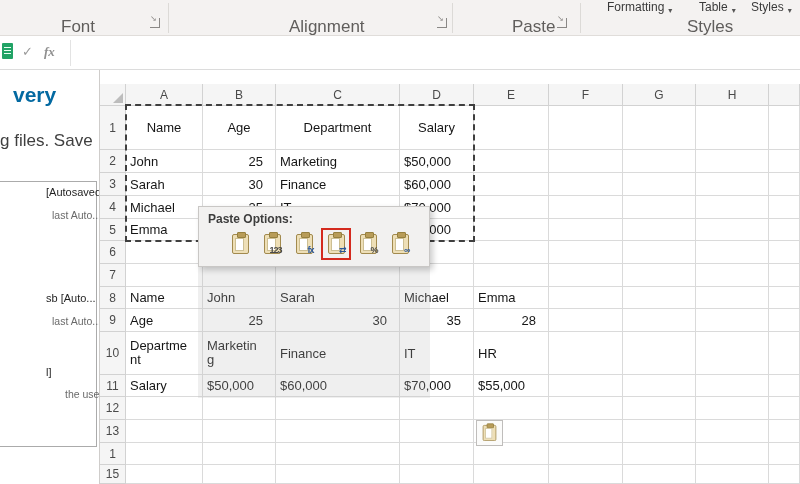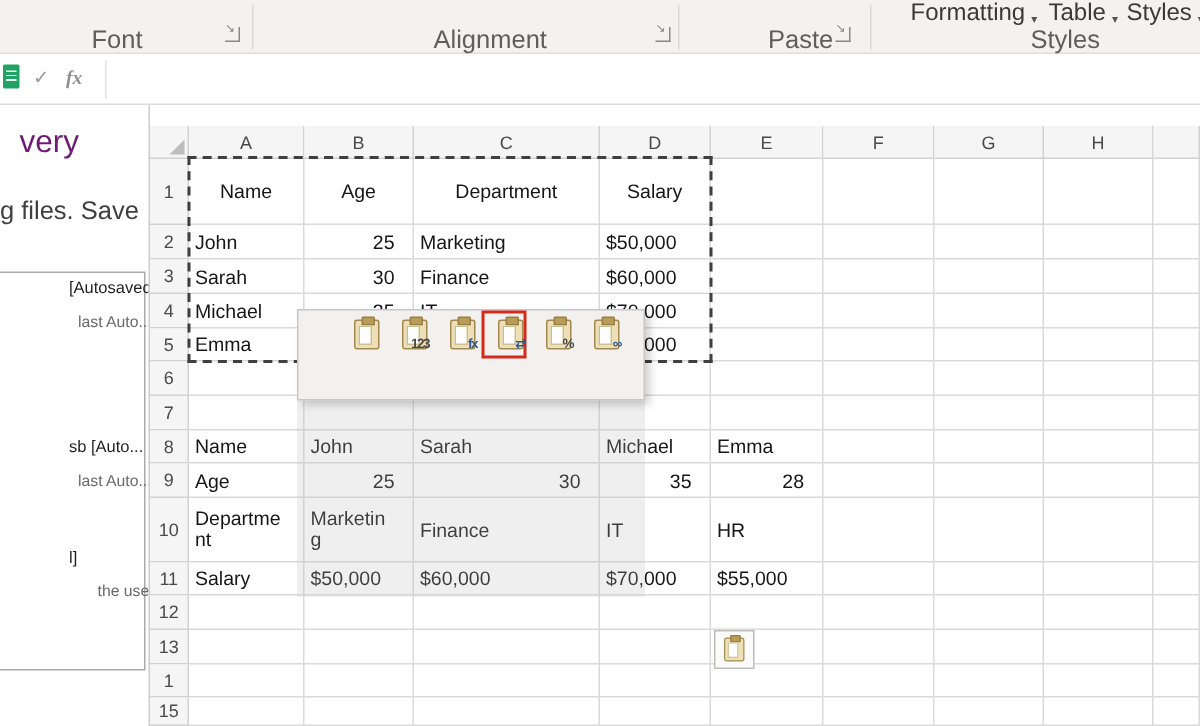--- a/index.html
+++ b/index.html
@@ -2,21 +2,21 @@
 <html><head>
 <meta charset="utf-8">
 <style>
   *{margin:0;padding:0;box-sizing:border-box}
   html,body{width:800px;height:484px;overflow:hidden}
   body{font-family:"Liberation Sans","DejaVu Sans",sans-serif;background:#fff}
   .stage{position:relative;width:800px;height:484px;overflow:hidden}
 
   
   .ribbon{position:absolute;left:0;top:0;width:800px;height:36px;background:#f4f2f1;border-bottom:1px solid #e0ddda}
-  .topbtn{position:absolute;top:0;height:15px;font-size:16px;color:#3a3a3a;display:flex;align-items:flex-start;gap:4px;cursor:default}
+  .topbtn{position:absolute;top:0;height:15px;font-size:12px;color:#3a3a3a;display:flex;align-items:flex-start;gap:4px;cursor:default}
   .b1{left:607px}.b2{left:699px}.b3{left:751px}
   .dd::after{content:"▾";font-size:8px;color:#555;position:relative;top:2px}
   .glabel{position:absolute;top:17px;font-size:17px;color:#605e5c}
   .g1{left:61px}.g2{left:289px}.g3{left:512px}.g4{left:687px}
   .gsep{position:absolute;top:3px;height:30px;width:1px;background:#dcdad7}
   .s1{left:168px}.s2{left:452px}.s3{left:580px}
   .launcher{position:absolute;top:18px;width:10px;height:10px;border-right:1px solid #8a8886;border-bottom:1px solid #8a8886}
   .launcher::before{content:"↘";position:absolute;left:0;top:-4px;font-size:8px;color:#8a8886}
   .l1{left:150px}.l2{left:437px}.l3{left:557px}
 
@@ -56,21 +56,21 @@
   .cell.ar{justify-content:flex-end;padding-right:12px}
   .cell.wrap{white-space:normal;word-break:break-all;line-height:14px;padding-right:14px}
   .marquee{position:absolute;left:25px;top:20px;width:350px;height:138px;border:2px dashed #3f3f3f;pointer-events:none}
 
   
   .pext{position:absolute;left:198px;top:206px;width:232px;height:192px;background:rgba(190,190,190,0.24);pointer-events:none}
   .popup{position:absolute;left:198px;top:206px;width:232px;height:61px;background:#f2f1f0;border:1px solid #c9c7c5;
     box-shadow:3px 3px 6px rgba(0,0,0,0.20)}
   .ptitle{padding:5px 0 2px 9px;font-size:12px;font-weight:bold;color:#3d3d3d}
   .prow{display:flex;padding-left:26px;gap:2px}
-  .opt{width:30px;height:32px;display:flex;align-items:center;justify-content:flex-end;border:2px solid transparent;cursor:default}
+  .opt{width:30px;height:32px;display:flex;align-items:center;justify-content:center;border:2px solid transparent;cursor:default}
   .opt.hl{border-color:#d42a1e}
 
   
   .clip{position:relative;width:17px;height:20px;background:#eedfb7;border:1px solid #a28a4e;border-radius:2px;flex:none}
   .clip::before{content:"";position:absolute;left:4px;top:-3px;width:7px;height:4px;background:#b89c58;border:1px solid #96803f;border-radius:1px}
   .clip .pg{position:absolute;left:2px;top:3px;width:9px;height:13px;background:#fff;border:1px solid #cdbf93}
   .clip .g{position:absolute;right:-2px;bottom:-2px;font-size:9px;font-weight:bold;color:#4a4a4a;line-height:1;letter-spacing:-1px;background:transparent}
   .clip .g.bl{color:#2b579a}
   .clip.small{transform:scale(0.8)}
 
@@ -113,21 +113,21 @@
 
   <div class="frow">
     <span class="docicon"></span>
     <span class="chk">✓</span>
     <span class="fx">fx</span>
     <span class="fdiv"></span>
     <div class="finput"></div>
   </div>
 
   <div class="recovery">
-    <div class="rtitle" style="color: #701a75;">very</div>
+    <div class="rtitle" style="color: #0369a1; font-weight: bold;">very</div>
     <div class="rcap">g files. Save</div>
     <div class="rlist"></div>
     <div class="ret e0t">[Autosaved]</div>
     <div class="res e0s">last Auto...</div>
     <div class="ret e1t">sb [Auto...</div>
     <div class="res e1s">last Auto...</div>
     <div class="ret e2t">l]</div>
     <div class="res e2s">the user ...</div>
   </div>
 
@@ -294,20 +294,21 @@
         <div class="cell"></div>
         <div class="cell"></div>
         <div class="cell"></div>
         <div class="cell"></div>
       </div>
     <div class="marquee" style="border-color: rgb(63, 63, 63);"></div>
   </div>
 
   <div class="pext"></div>
   <div class="popup">
+    <div class="ptitle">Paste Options:</div>
     <div class="prow">
         <div class="opt">
           <span class="clip">
             <span class="pg"></span>
             <span class="g"></span>
           </span>
         </div>
         <div class="opt">
           <span class="clip">
             <span class="pg"></span>

